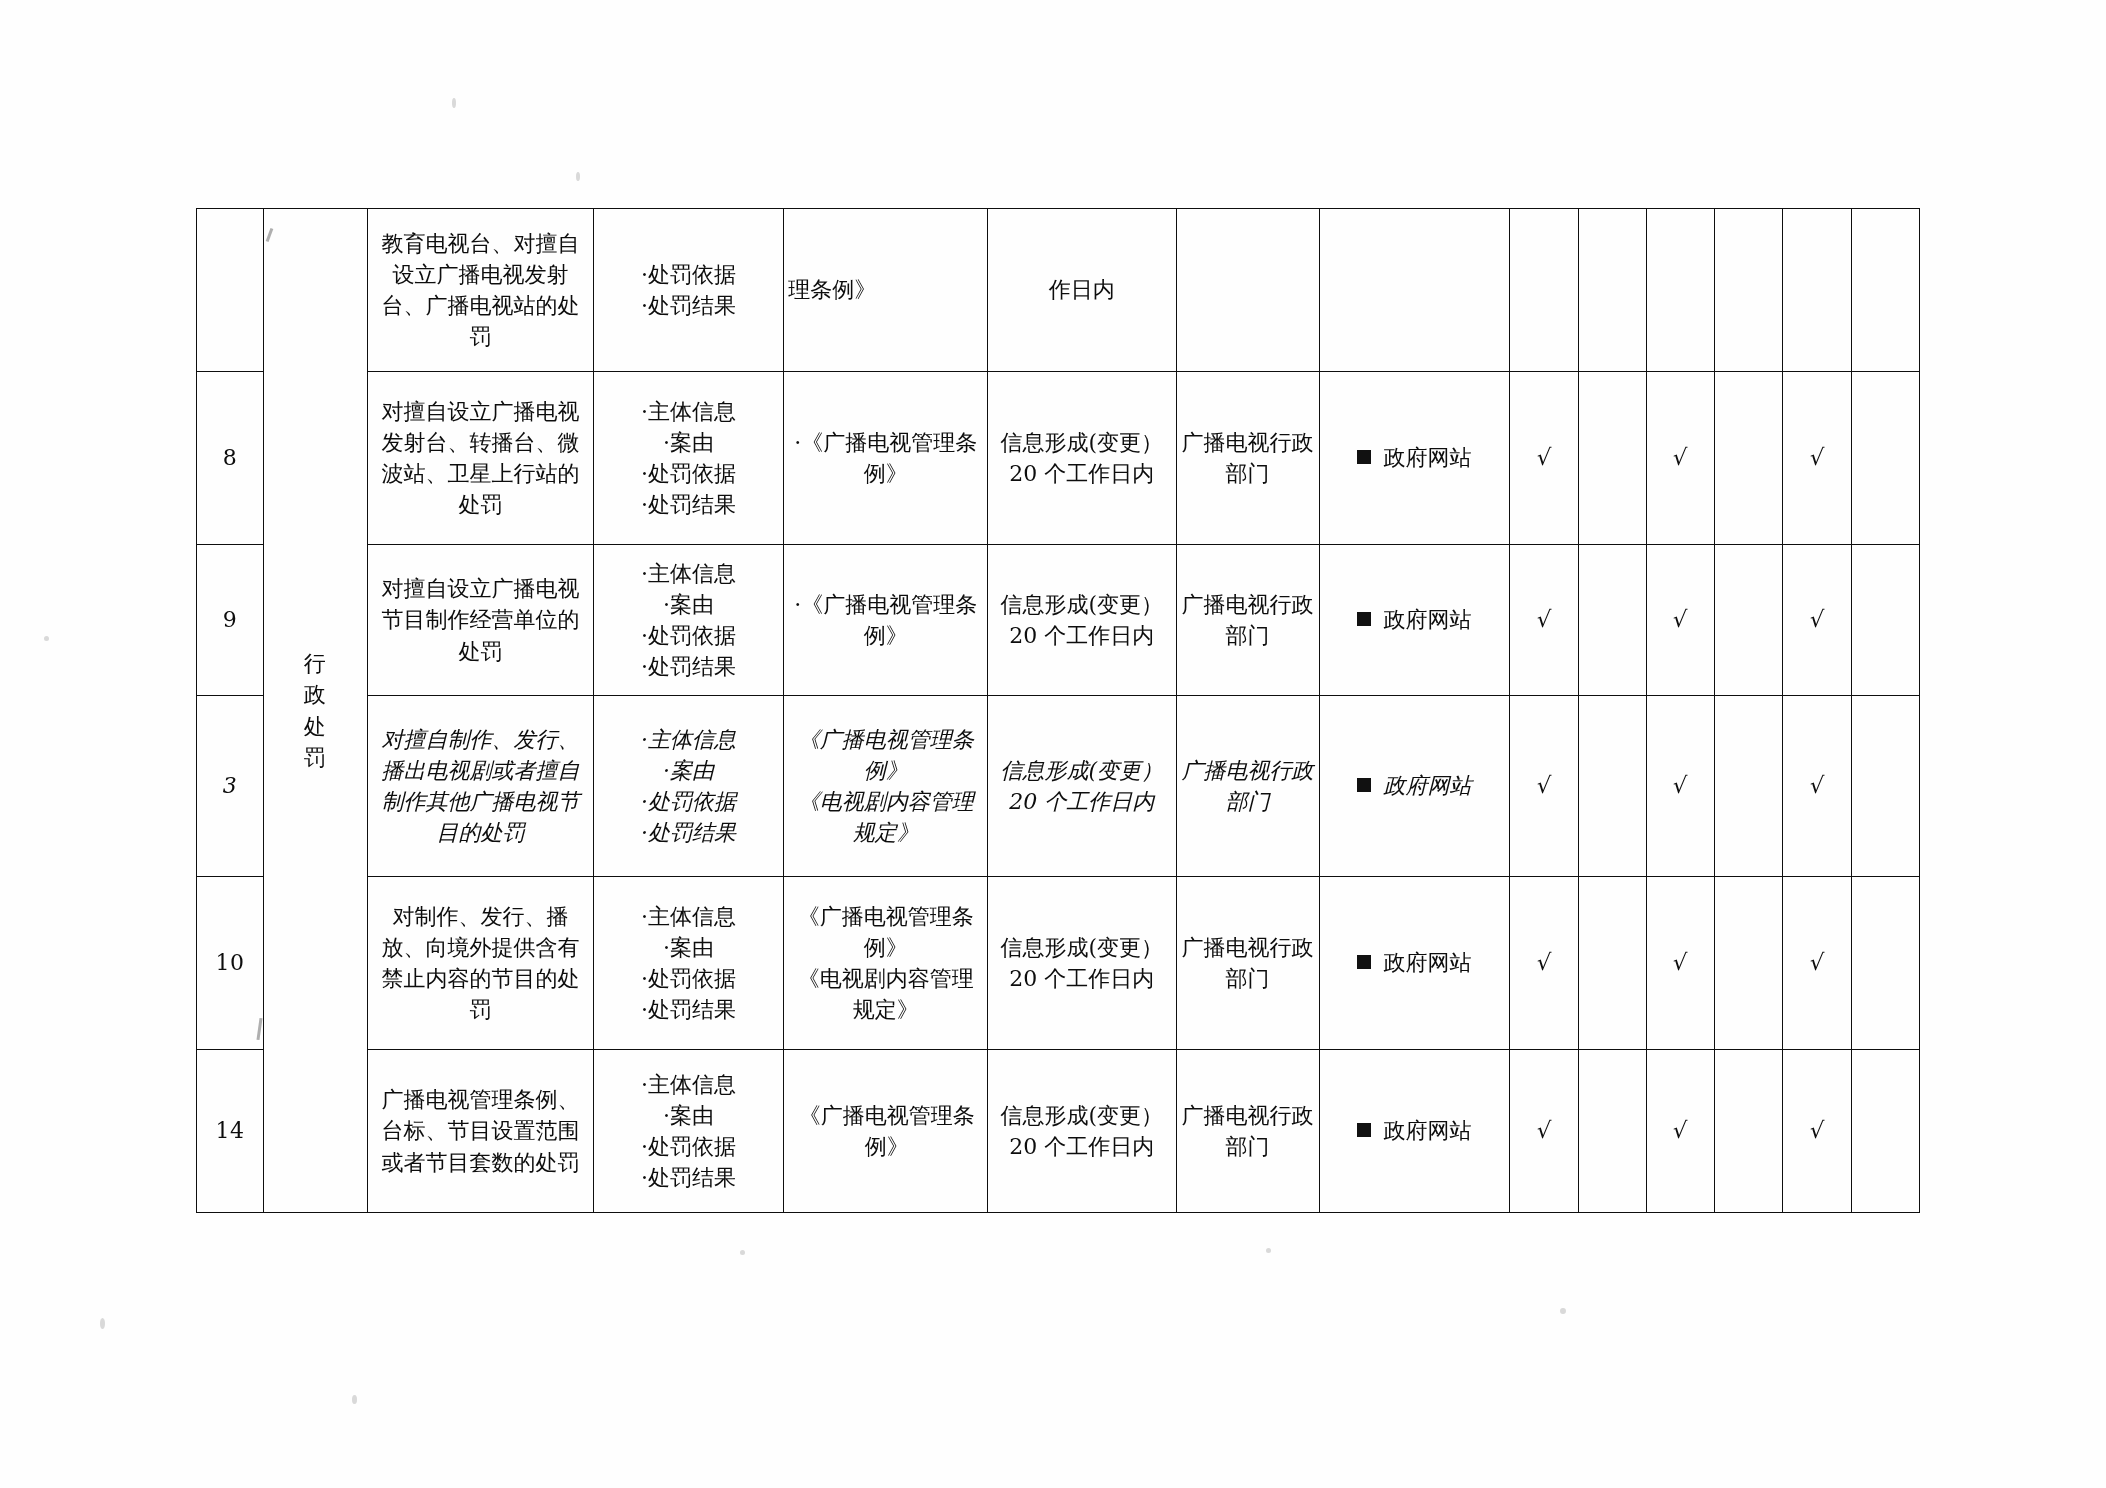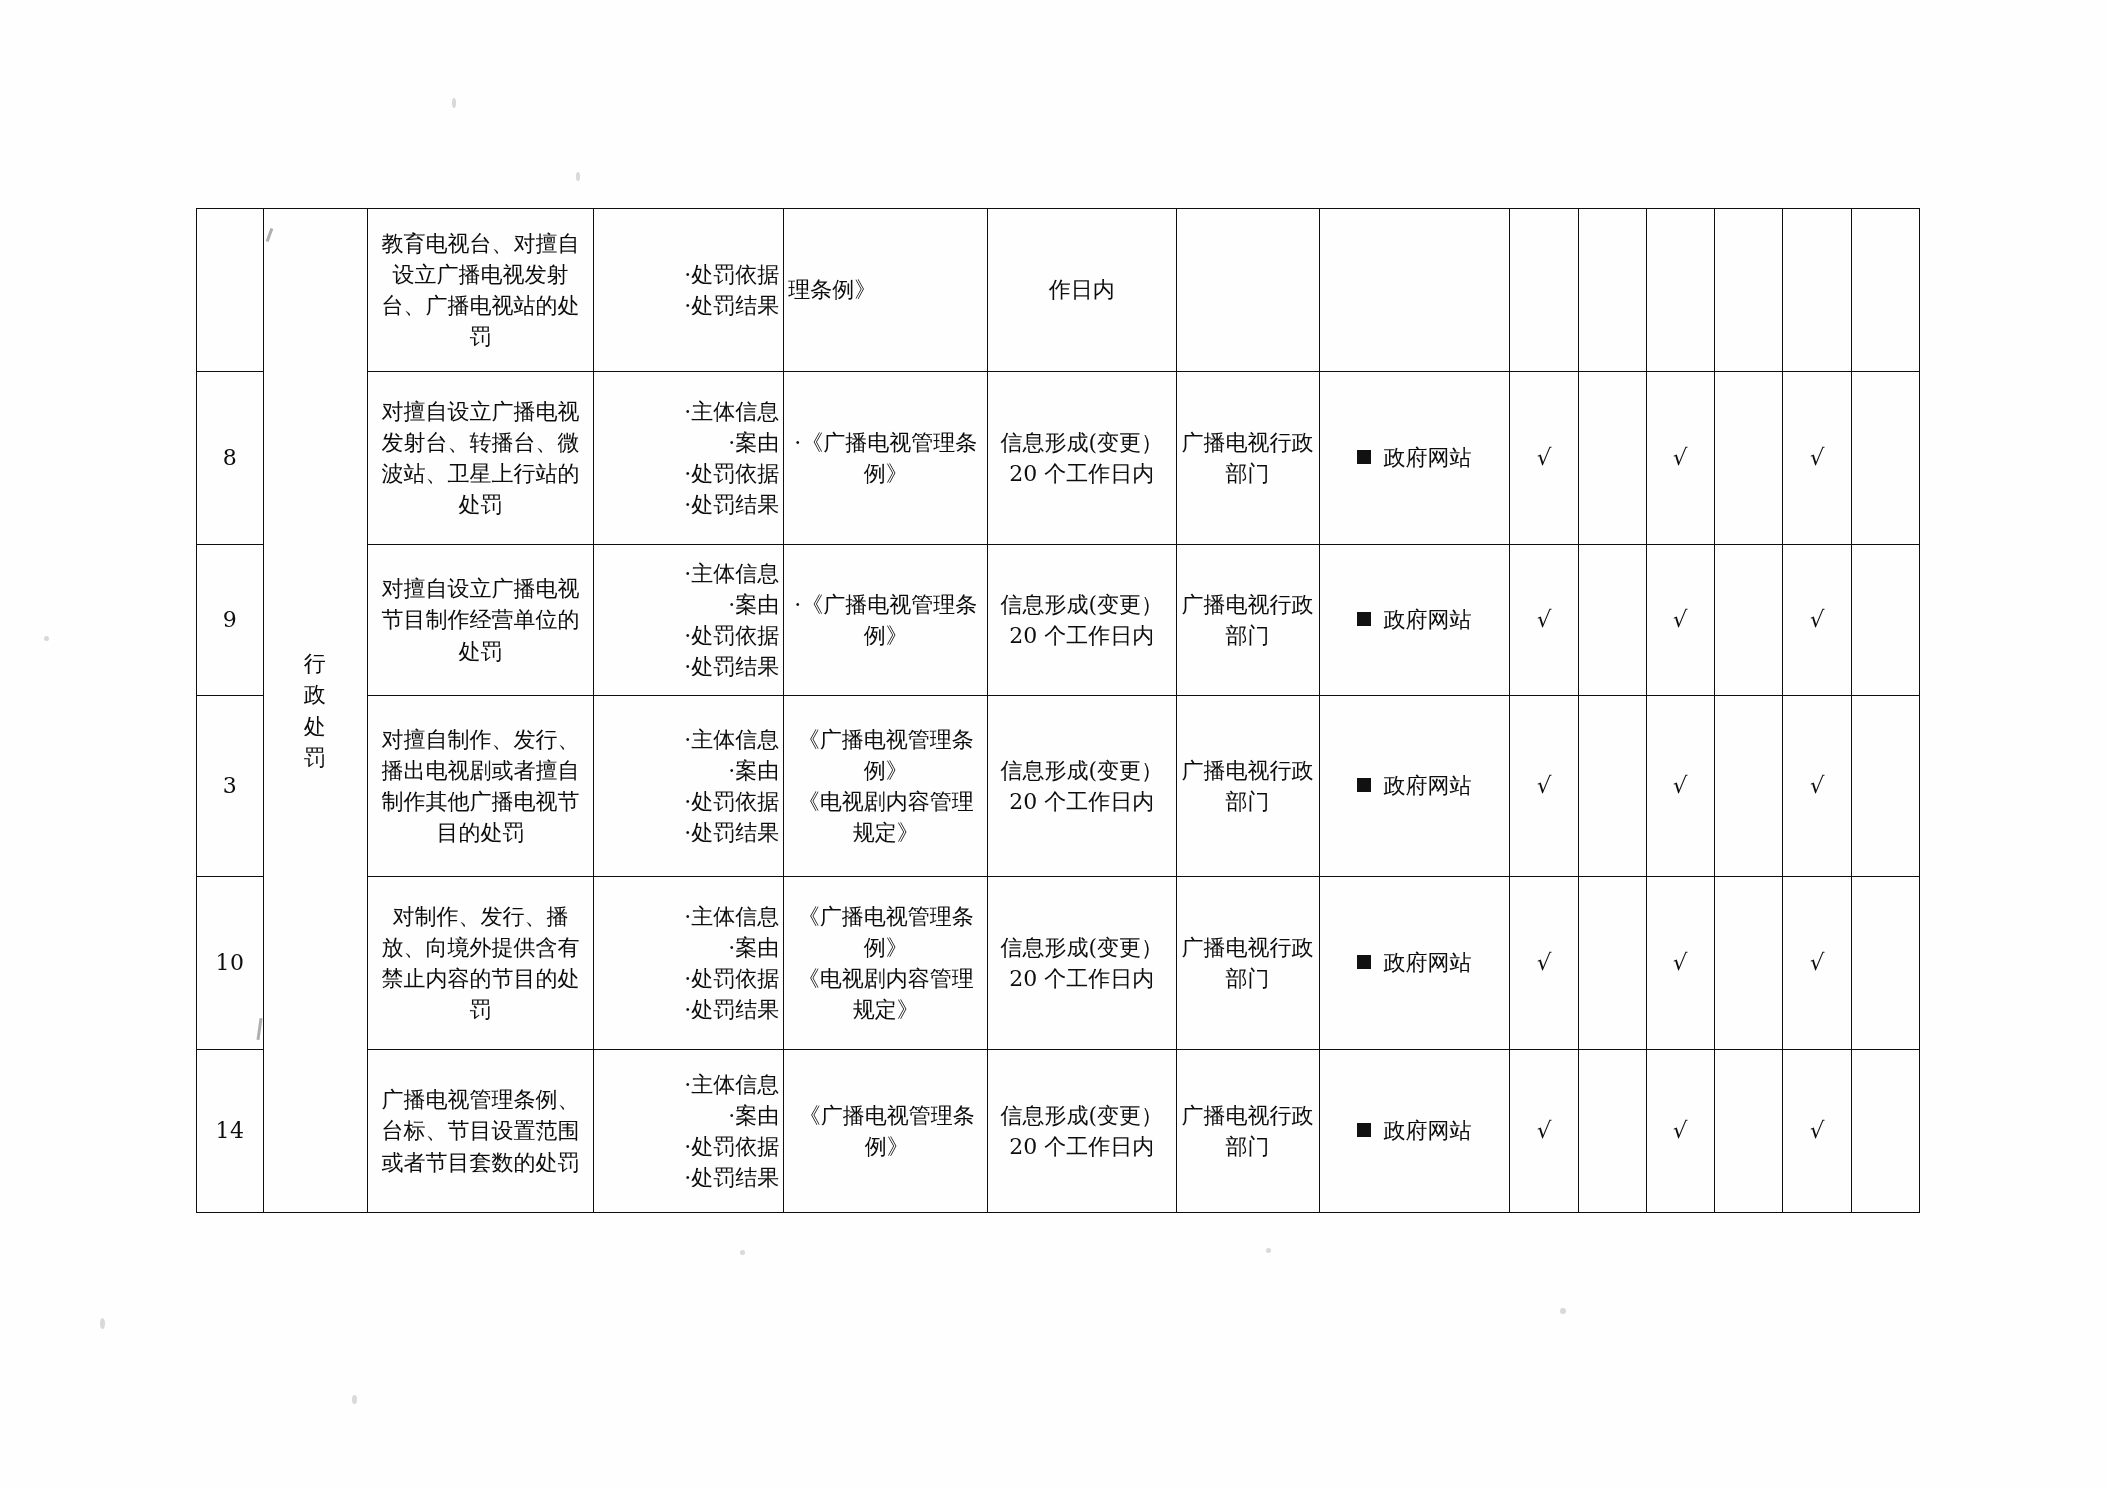--- a/index.html
+++ b/index.html
@@ -84,21 +84,21 @@
     padding-right: 10px;
     line-height: 1.62;
     font-size: 22px;
   }
   .list-cell {
     text-align: left;
     padding-left: 14px;
     line-height: 1.6;
     font-size: 22px;
   }
-  .list-cell div { white-space: nowrap; text-align: right; }
+  .list-cell div { white-space: nowrap; }
   .basis-cell {
     text-align: left;
     padding-left: 12px;
     line-height: 1.55;
     font-size: 22px;
   }
   .basis-cell .bi { display: block; text-indent: 0; }
   .time-cell {
     line-height: 1.55;
     font-size: 21px;
@@ -128,21 +128,21 @@
   .tick {
     font-size: 26px;
     font-family: "DejaVu Sans", "Liberation Sans", sans-serif;
     line-height: 1;
   }
   .tick-slant { display: inline-block; transform: skewX(-6deg) rotate(-3deg); }
 
   .r-first td { height: 150px; }
   .r-8 td  { height: 160px; }
   .r-9 td  { height: 138px; }
-  .r-10 td { height: 168px; }
+  .r-10 td { height: 168px; font-style: italic; }
   .r-11 td { height: 160px; }
   .r-12 td { height: 150px; }
 
   .first-item { line-height: 1.6; }
 
   
   .stray {
     position: absolute;
     background: #7a7a7a;
     opacity: .6;

